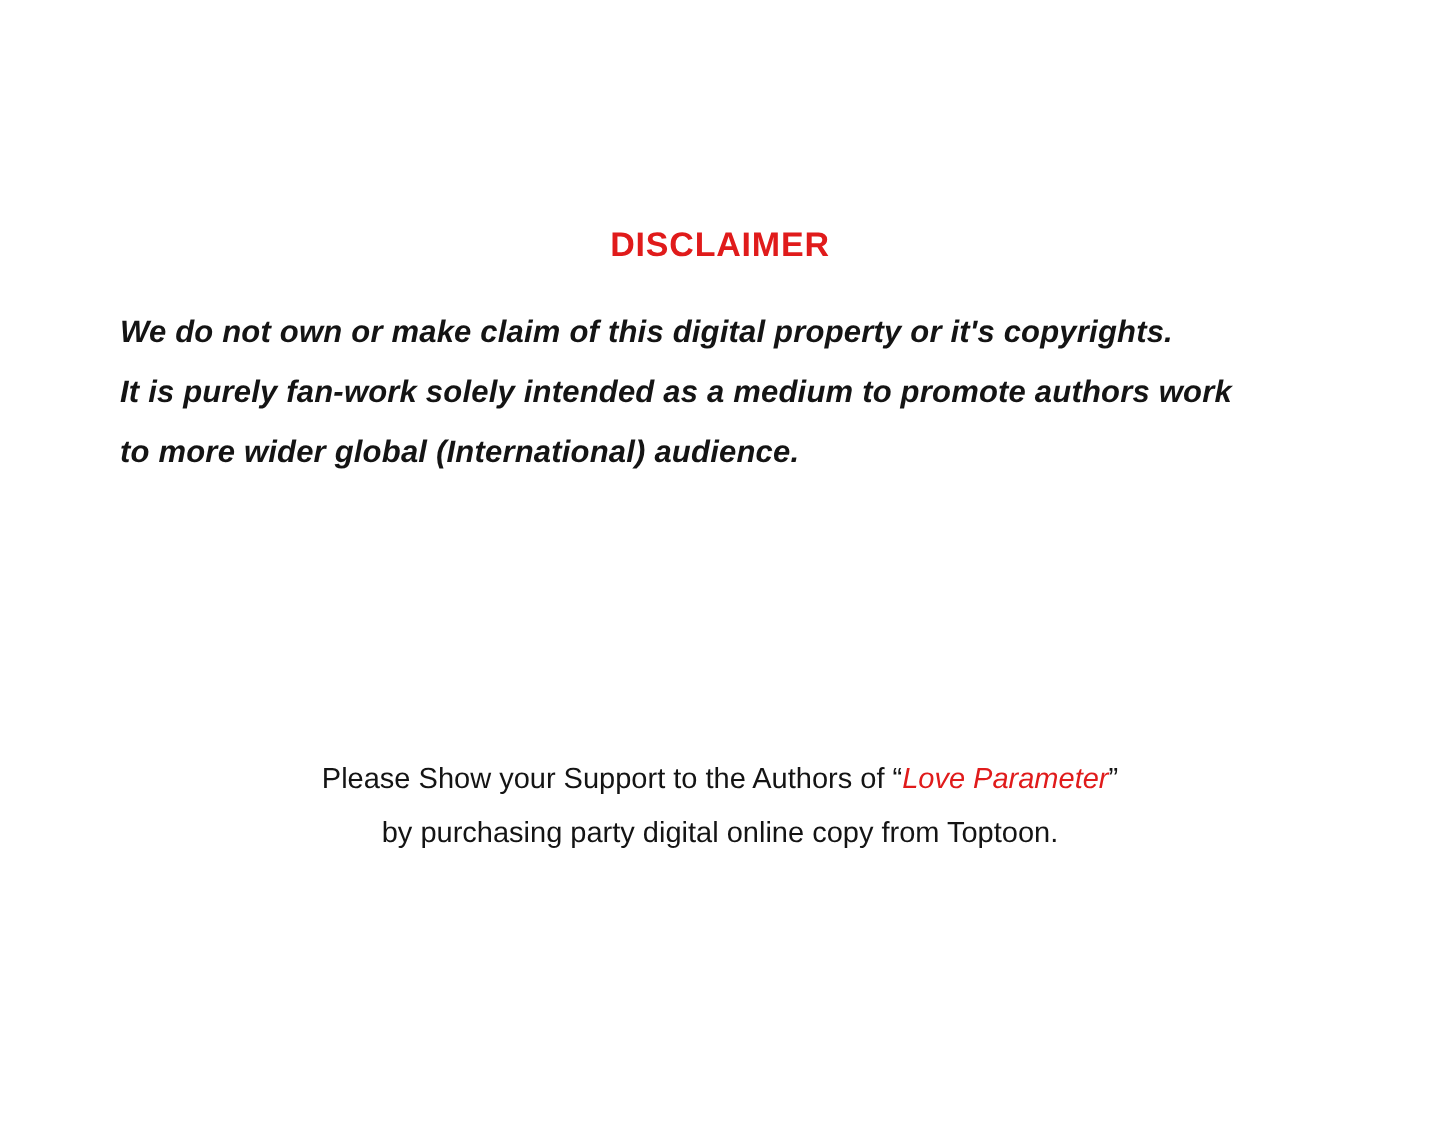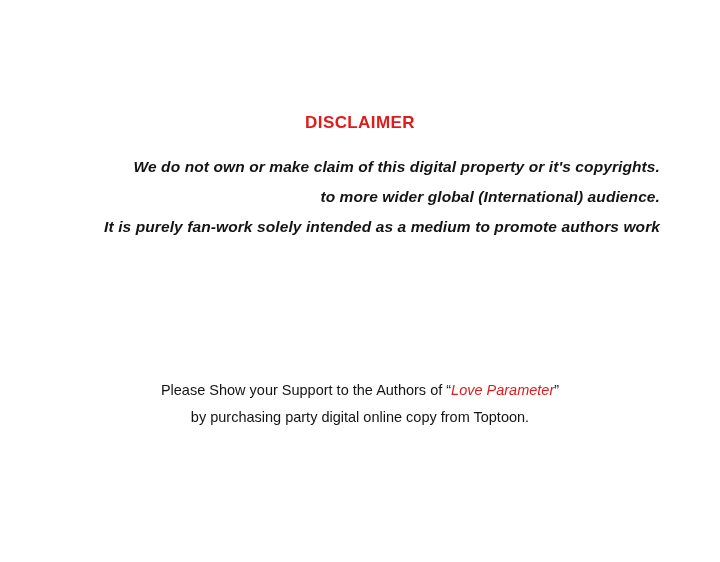--- a/index.html
+++ b/index.html
@@ -29,21 +29,21 @@
     font-size: 17px;
     font-weight: bold;
     color: #e01b1b;
     letter-spacing: 0.4px;
   }
   .body-block {
     position: absolute;
     top: 152px;
     left: 60px;
     width: 600px;
-    text-align: right;
+    text-align: left;
   }
   .body-line {
     font-style: italic;
     font-size: 15.5px;
     font-weight: 600;
     color: #141414;
     line-height: 30px;
     letter-spacing: 0.1px;
   }
   .para-gap {
@@ -68,22 +68,22 @@
 </style>
 </head>
 <body>
 
 <div class="page">
 
   <div class="disclaimer-title">DISCLAIMER</div>
 
   <div class="body-block">
     <div class="body-line">We do not own or make claim of this digital property or it's copyrights.</div>
+    <div class="body-line">It is purely fan-work solely intended as a medium to promote authors work</div>
     <div class="body-line">to more wider global (International) audience.</div>
-    <div class="body-line">It is purely fan-work solely intended as a medium to promote authors work</div>
     <div class="para-gap"></div>
   </div>
 
   <div class="support-block">
     <div class="support-line">
       <span>Please Show your Support to the Authors of “</span><span class="title-red-italic">Love Parameter</span><span>”</span>
     </div>
     <div class="support-line">by purchasing party digital online copy from Toptoon.</div>
   </div>
 

